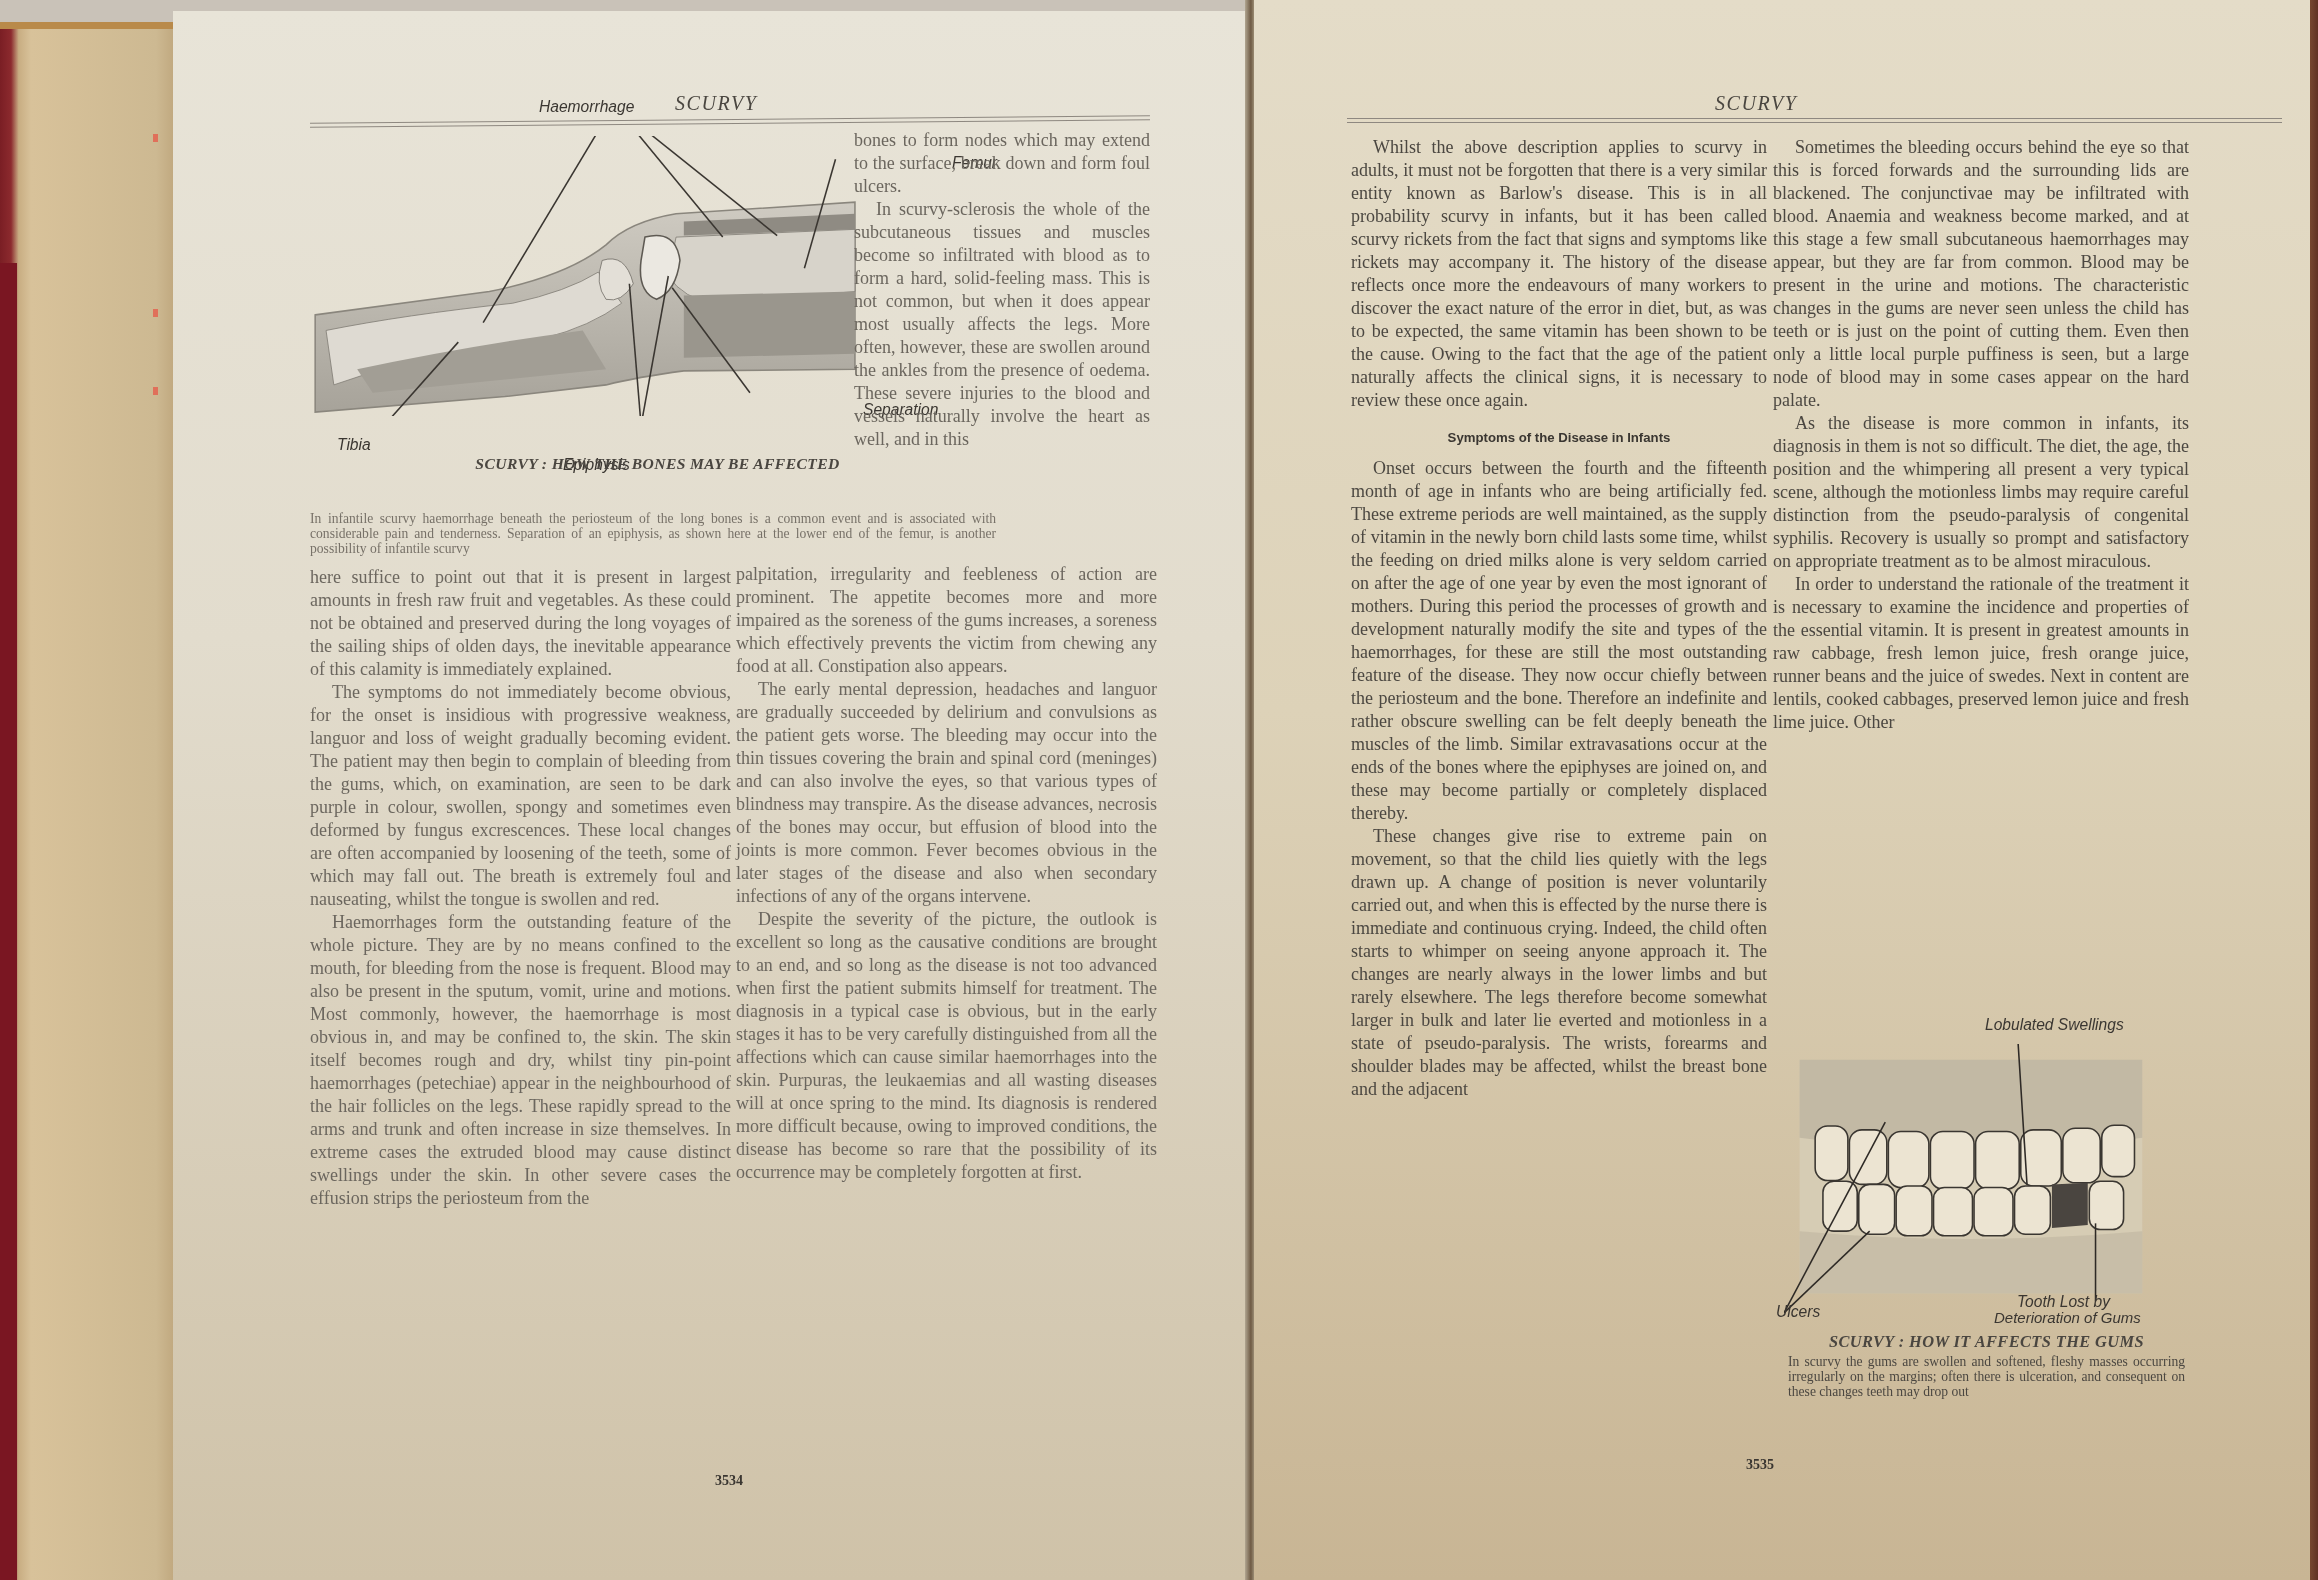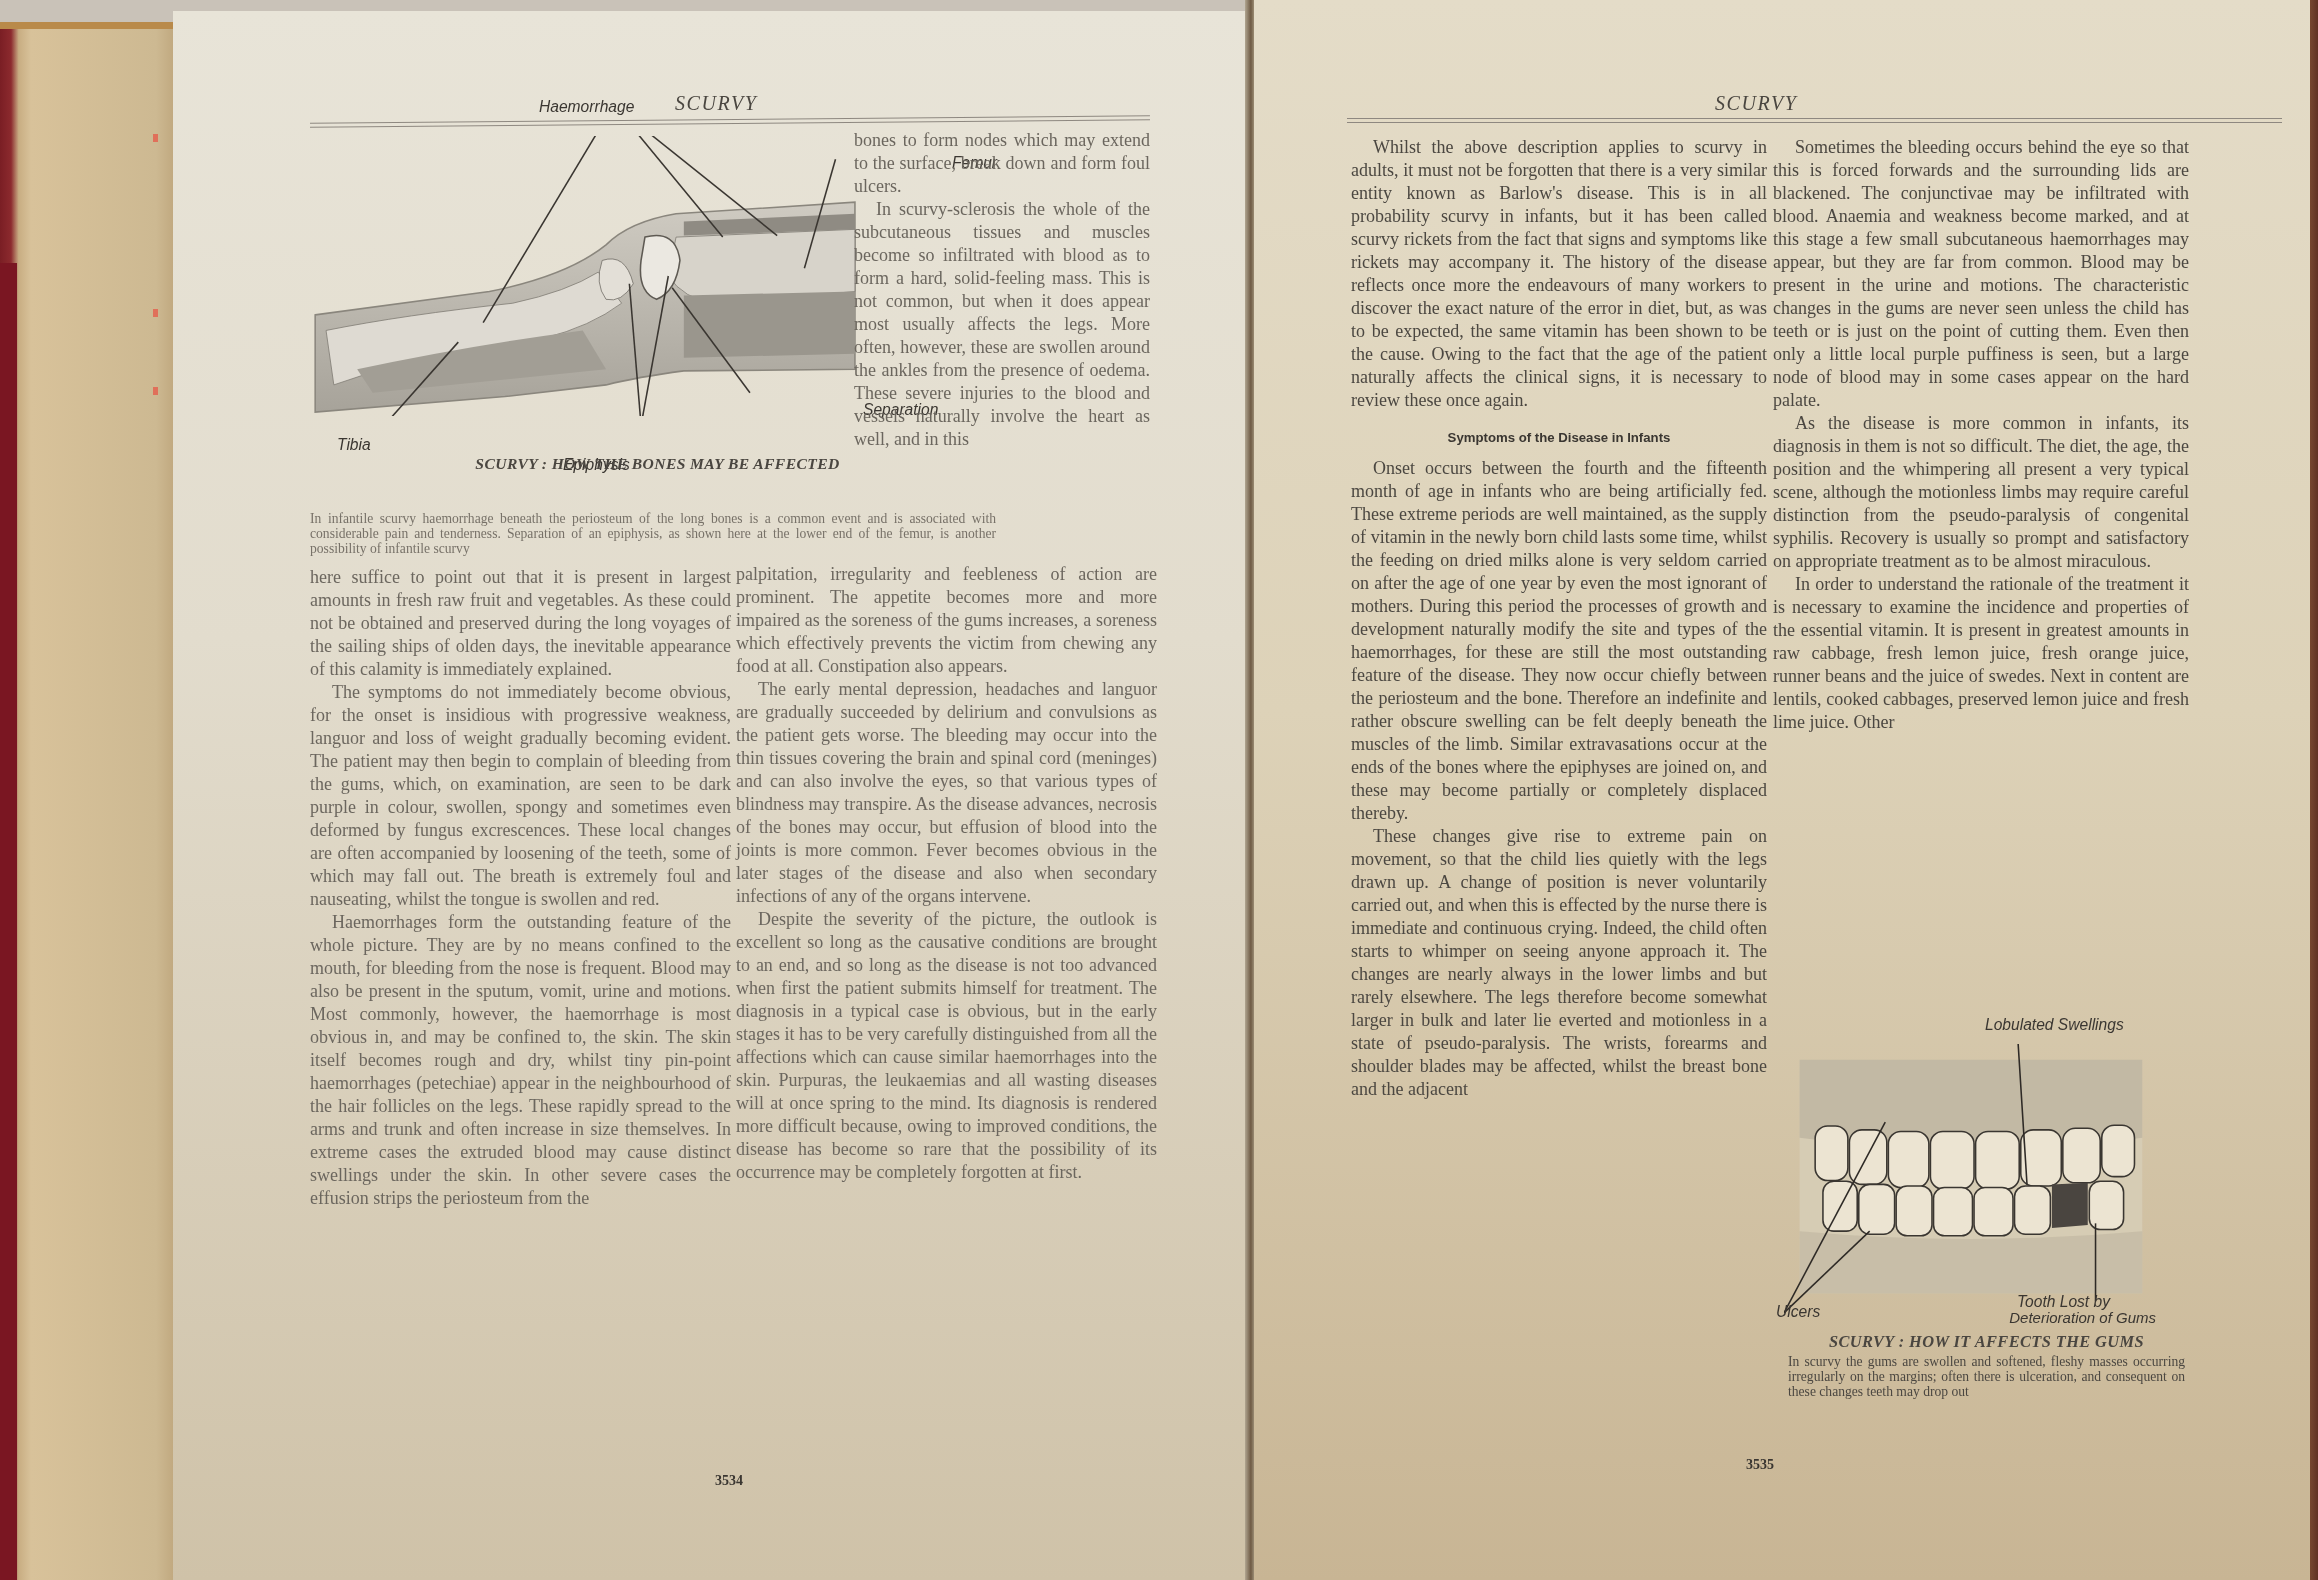--- a/index.html
+++ b/index.html
@@ -207,20 +207,20 @@
         <line x1="0" y1="345" x2="130" y2="100"></line>
         <line x1="0" y1="345" x2="110" y2="240"></line>
         <line x1="300" y1="-10" x2="312" y2="180"></line>
         <line x1="400" y1="230" x2="400" y2="330"></line>
       </g>
     </svg>
   </div>
   <div class="fig-label" style="left:731px; top:1016px;">Lobulated Swellings</div>
   <div class="fig-label" style="left:522px; top:1303px;">Ulcers</div>
   <div class="fig-label" style="left:724px; top:1293px; width:132px; text-align:right;">Tooth Lost by</div>
-  <div class="fig-label" style="left:740px; top:1309px; width:162px; text-align:right; font-size:15px;">Deterioration of Gums</div>
+  <div class="fig-label" style="left:740px; top:1309px; width:162px; text-align:left; font-size:15px;">Deterioration of Gums</div>
 
   <div class="cap-title" style="left:530px; top:1332px; width:405px; font-size:16.4px;">SCURVY : HOW IT AFFECTS THE GUMS</div>
   <div class="cap-text right" style="left:534px; top:1354px; width:397px;">In scurvy the gums are swollen and softened, fleshy masses occurring irregularly on the margins; often there is ulceration, and consequent on these changes teeth may drop out</div>
 
   <div class="folio" style="left:492px; top:1457px;">3535</div>
 </div>
 
 
 </body></html>

